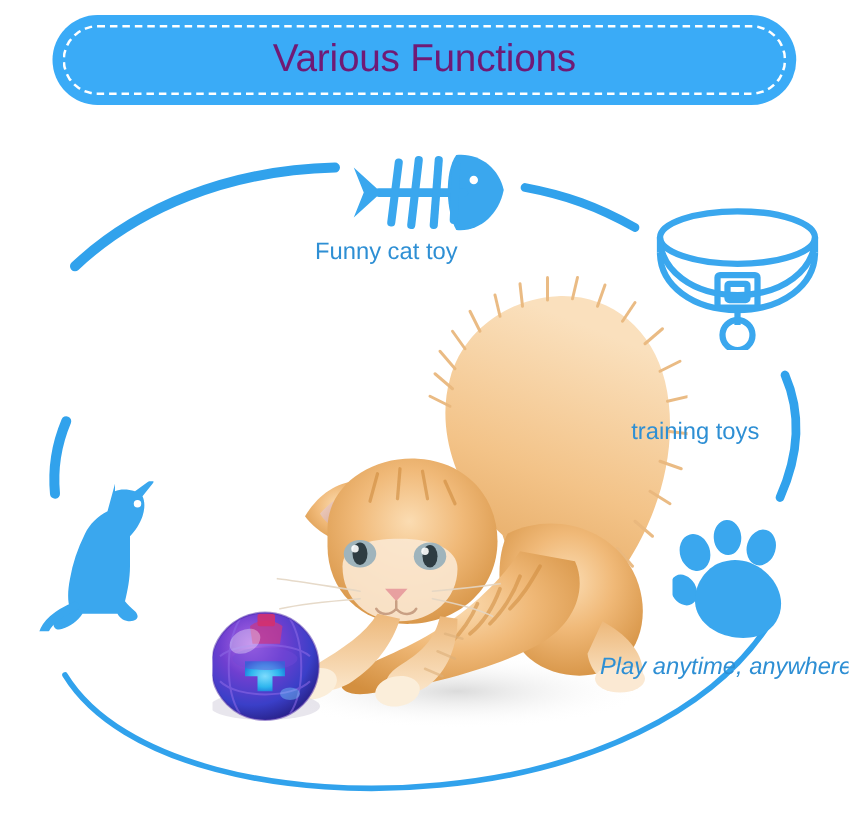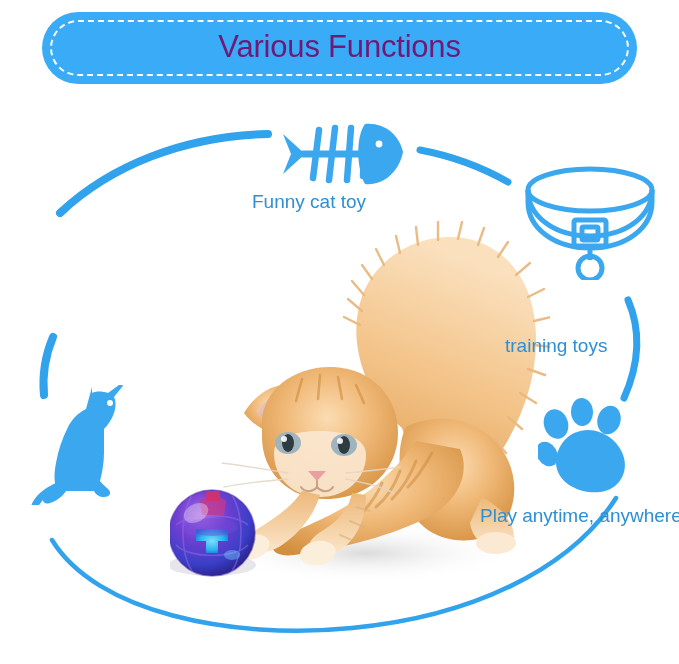--- a/index.html
+++ b/index.html
@@ -90,21 +90,21 @@
   #node-collar .node-label { left: 0; top: 132px; width: 170px; margin-top: 42px; }
 
   #node-walkcat   { left: 6px; top: 212px; width: 185px; height: 125px; }
   #node-walkcat .node-icon  { left: 12px; top: 0; }
   #node-walkcat .node-label { left: 0; top: 96px; width: 185px; }
 
   #node-sitcat    { left: 0px; top: 385px; width: 195px; height: 152px; }
   #node-sitcat .node-icon  { left: 30px; top: 0; }
   #node-sitcat .node-label { left: 0; top: 125px; width: 195px; }
 
-  #node-paw       { left: 480px; top: 398px; width: 199px; height: 135px; }
+  #node-paw       { left: 480px; top: 416px; width: 199px; height: 135px; font-style: italic; }
   #node-paw .node-icon  { left: 58px; top: 0; }
   #node-paw .node-label { left: 0; top: 108px; width: 199px; }
 
   
   #photo {
     position: absolute;
     left: 170px;
     top: 215px;
     width: 380px;
     height: 395px;

